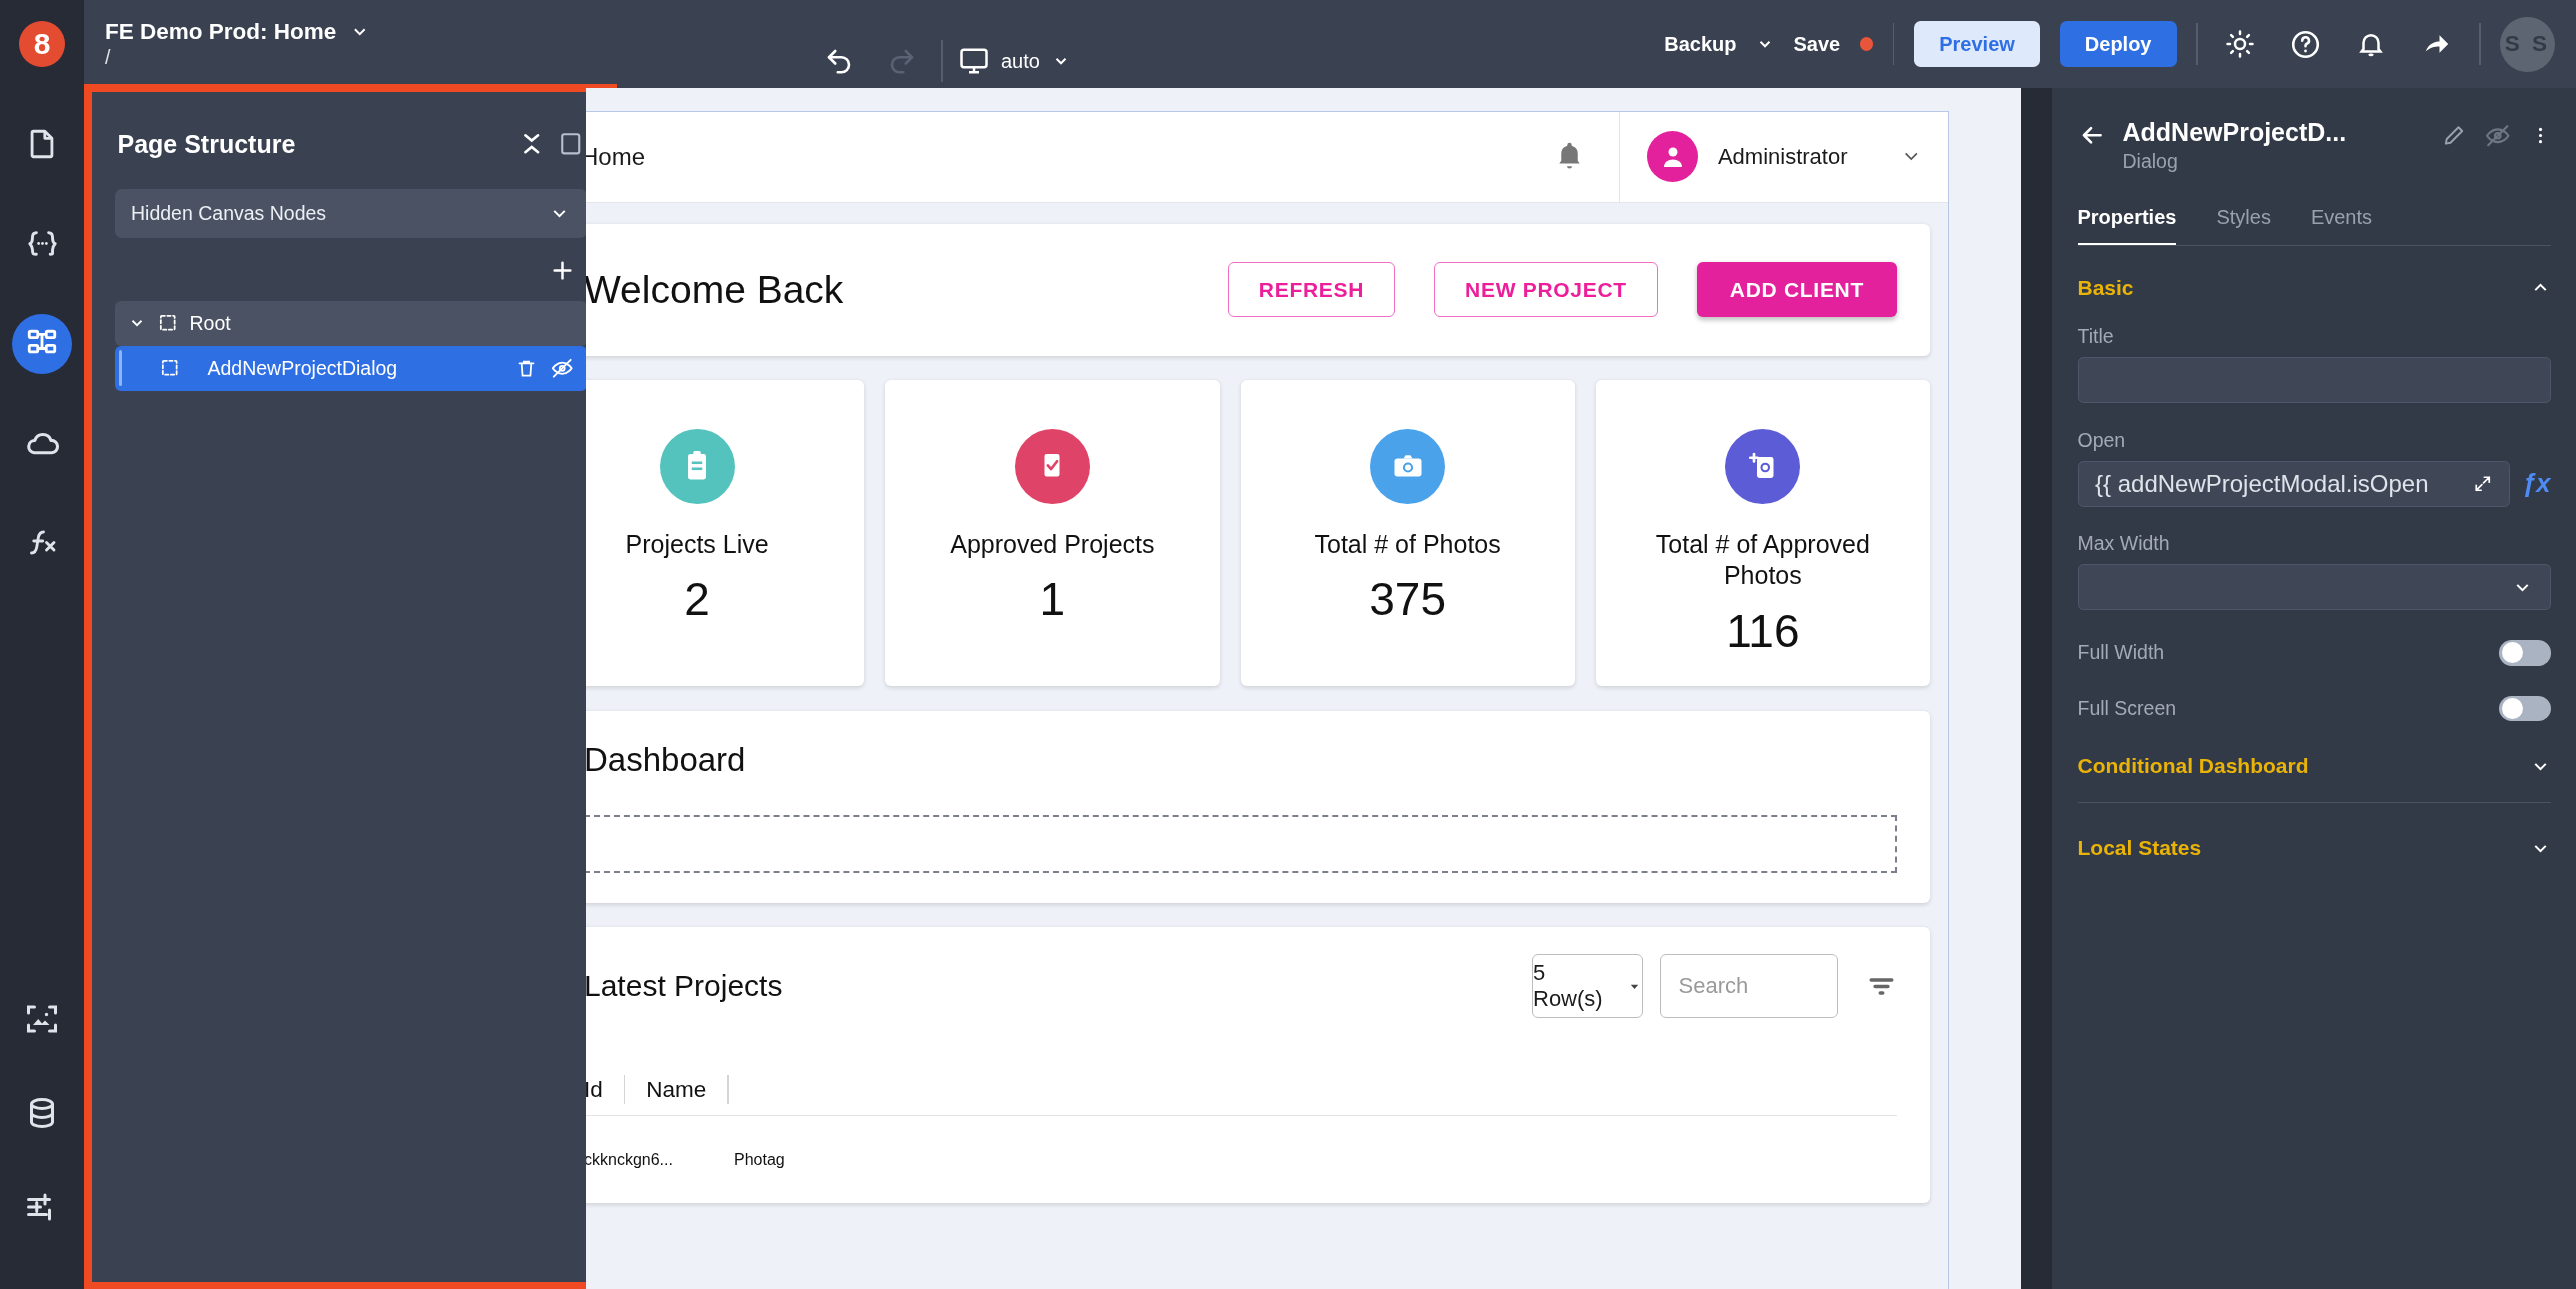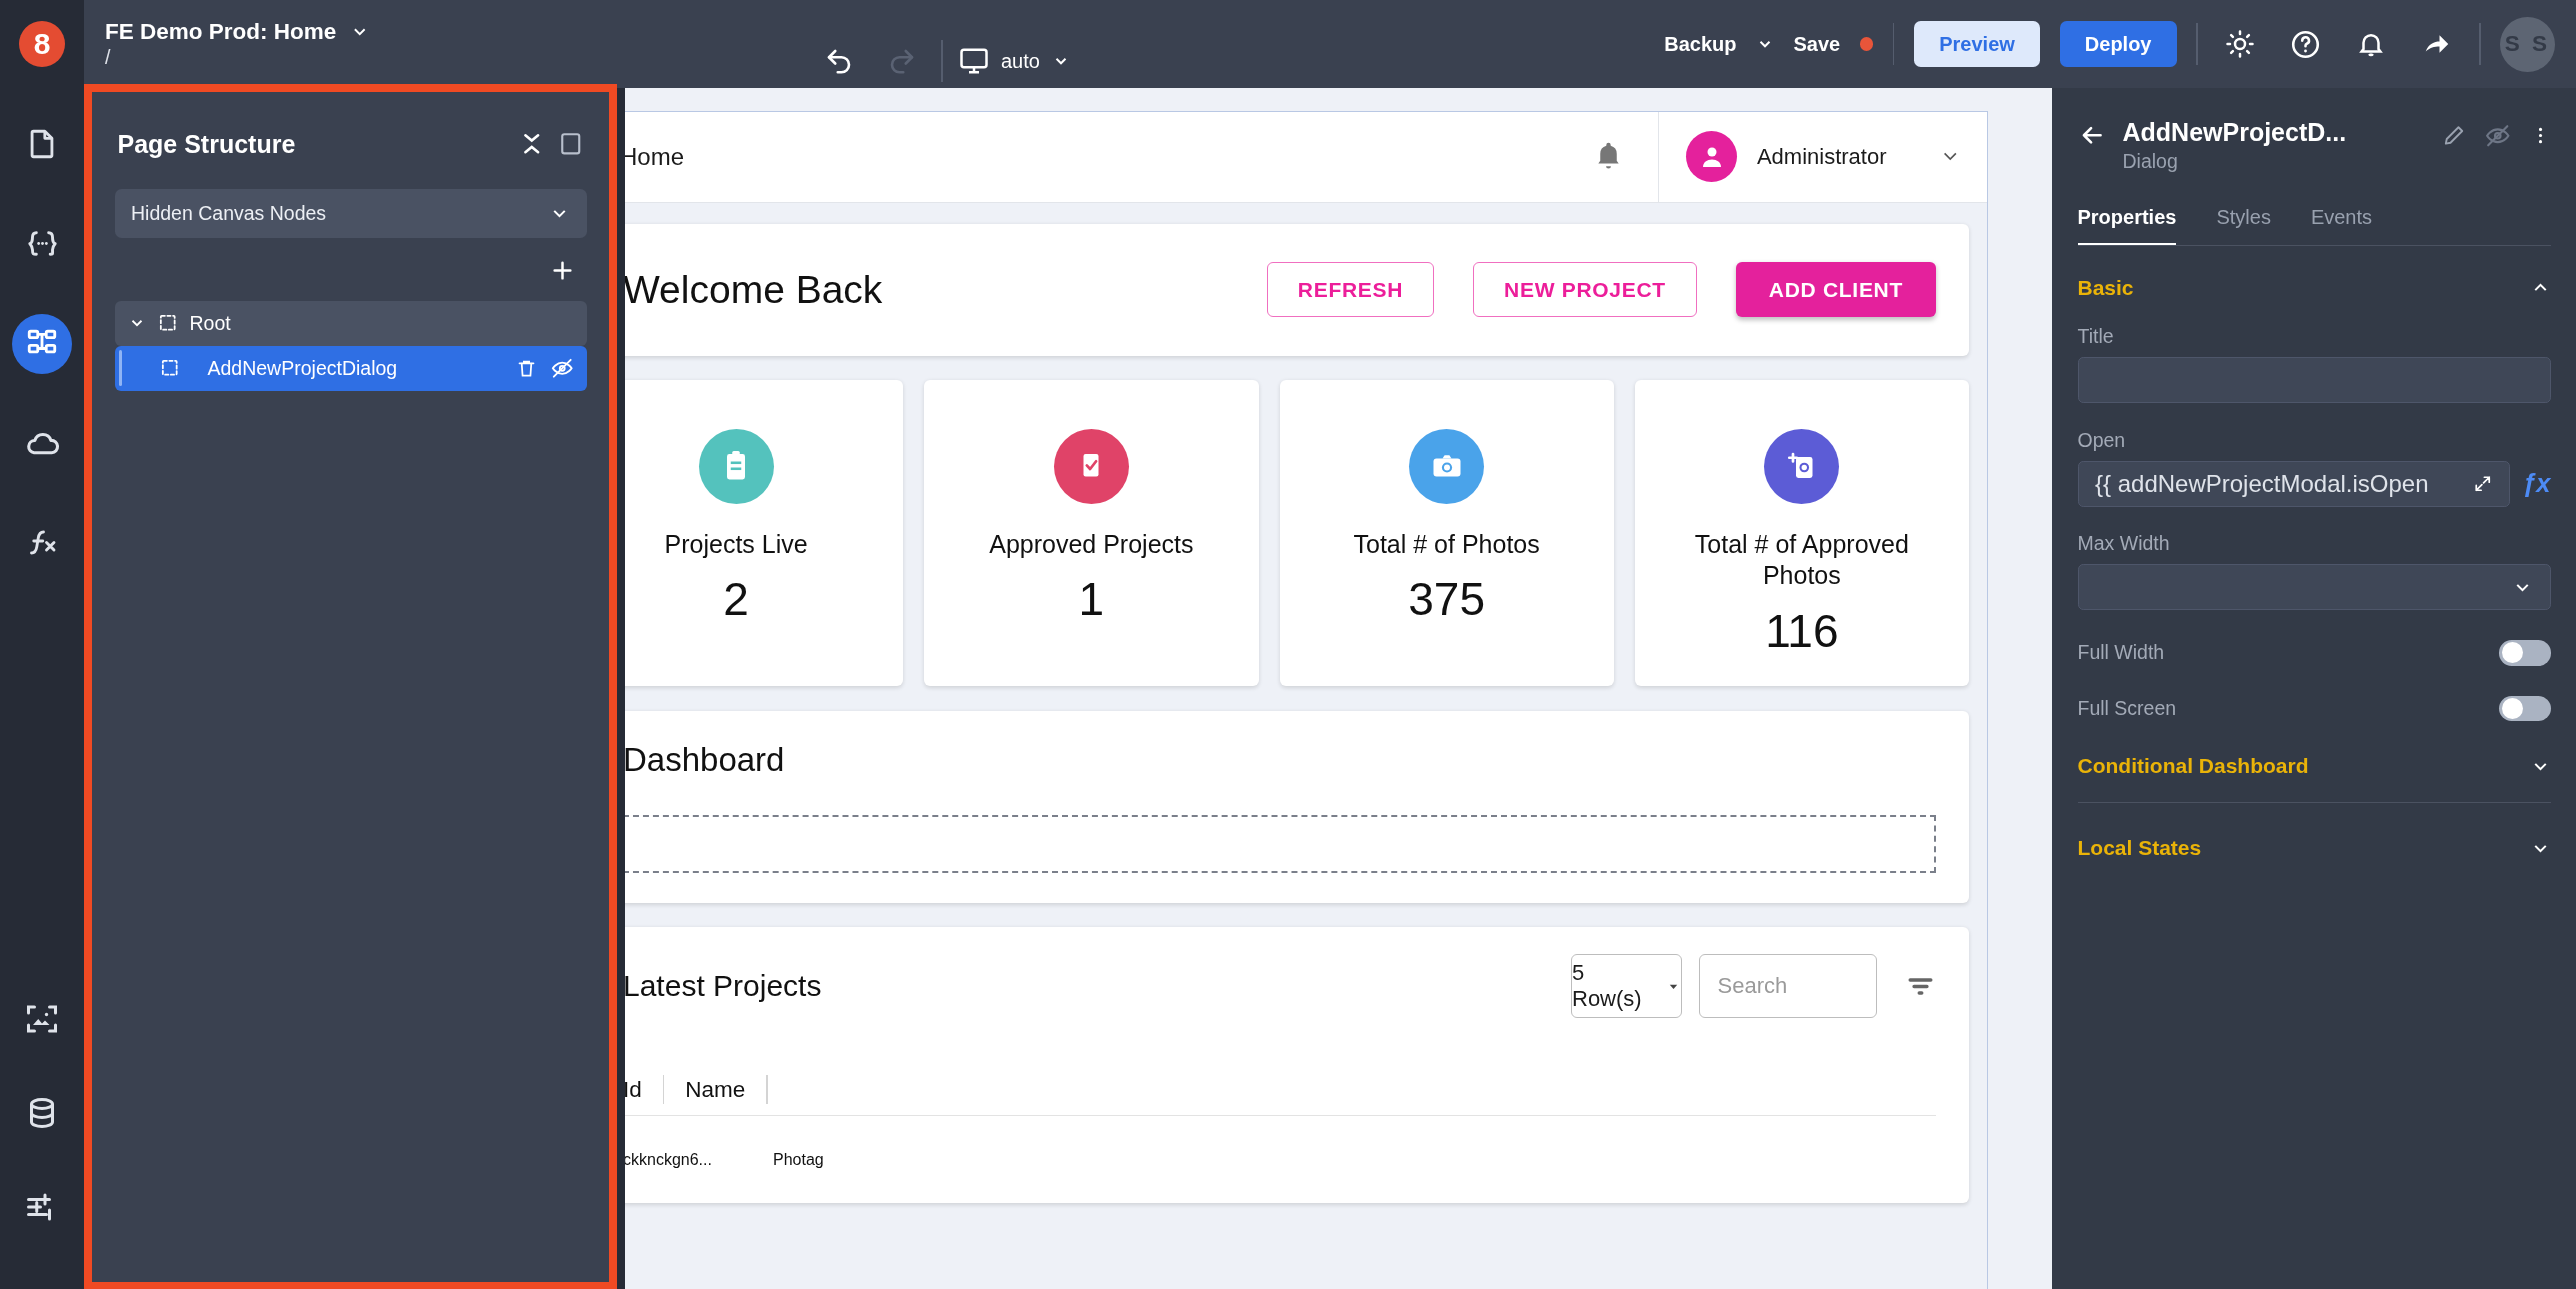--- a/index.html
+++ b/index.html
@@ -73,21 +73,21 @@
   .tnode.root{ background:#4a5263; }
   .tnode.sel{ background:#2f6fe4; position:relative; }
   .tnode.sel::before{ content:""; position:absolute; left:4.5px; top:4.5px; bottom:4.5px;
                       width:3px; background:#8fb4f5; border-radius:1.5px; }
   .tlabel{ color:#fff; font-size:19.5px; flex:1; }
   .tnode.sel .tlabel{ padding-left:16.5px; }
   .trow-icons{ display:flex; align-items:center; gap:13.5px; }
   .indent{ width:19.5px; }
 
   
-  #canvas{ position:absolute; left:625px; top:88px; width:1435px; height:1201px;
+  #canvas{ position:absolute; left:586px; top:88px; width:1435px; height:1201px;
            background:#eef1f7; overflow:hidden; }
   #appwin{ position:absolute; left:-75px; top:22.5px; width:1438px; height:1198px;
            background:#fff; border:1.5px solid #b9c8e4; }
   #appbar{ height:91px; background:#fff; border-bottom:0.7px solid #e2e5ea;
            display:flex; align-items:center; padding-left:69px; }
   #appbar-title{ color:#1b1b1b; font-size:24px; }
   #appbar-right{ margin-left:auto; display:flex; align-items:center; height:100%; }
   #bell-wrap{ padding:0 33px; }
   #user-wrap{ border-left:0.7px solid #e2e5ea; height:100%; display:flex;
               align-items:center; gap:19.5px; padding:0 25.5px 0 27px; }

